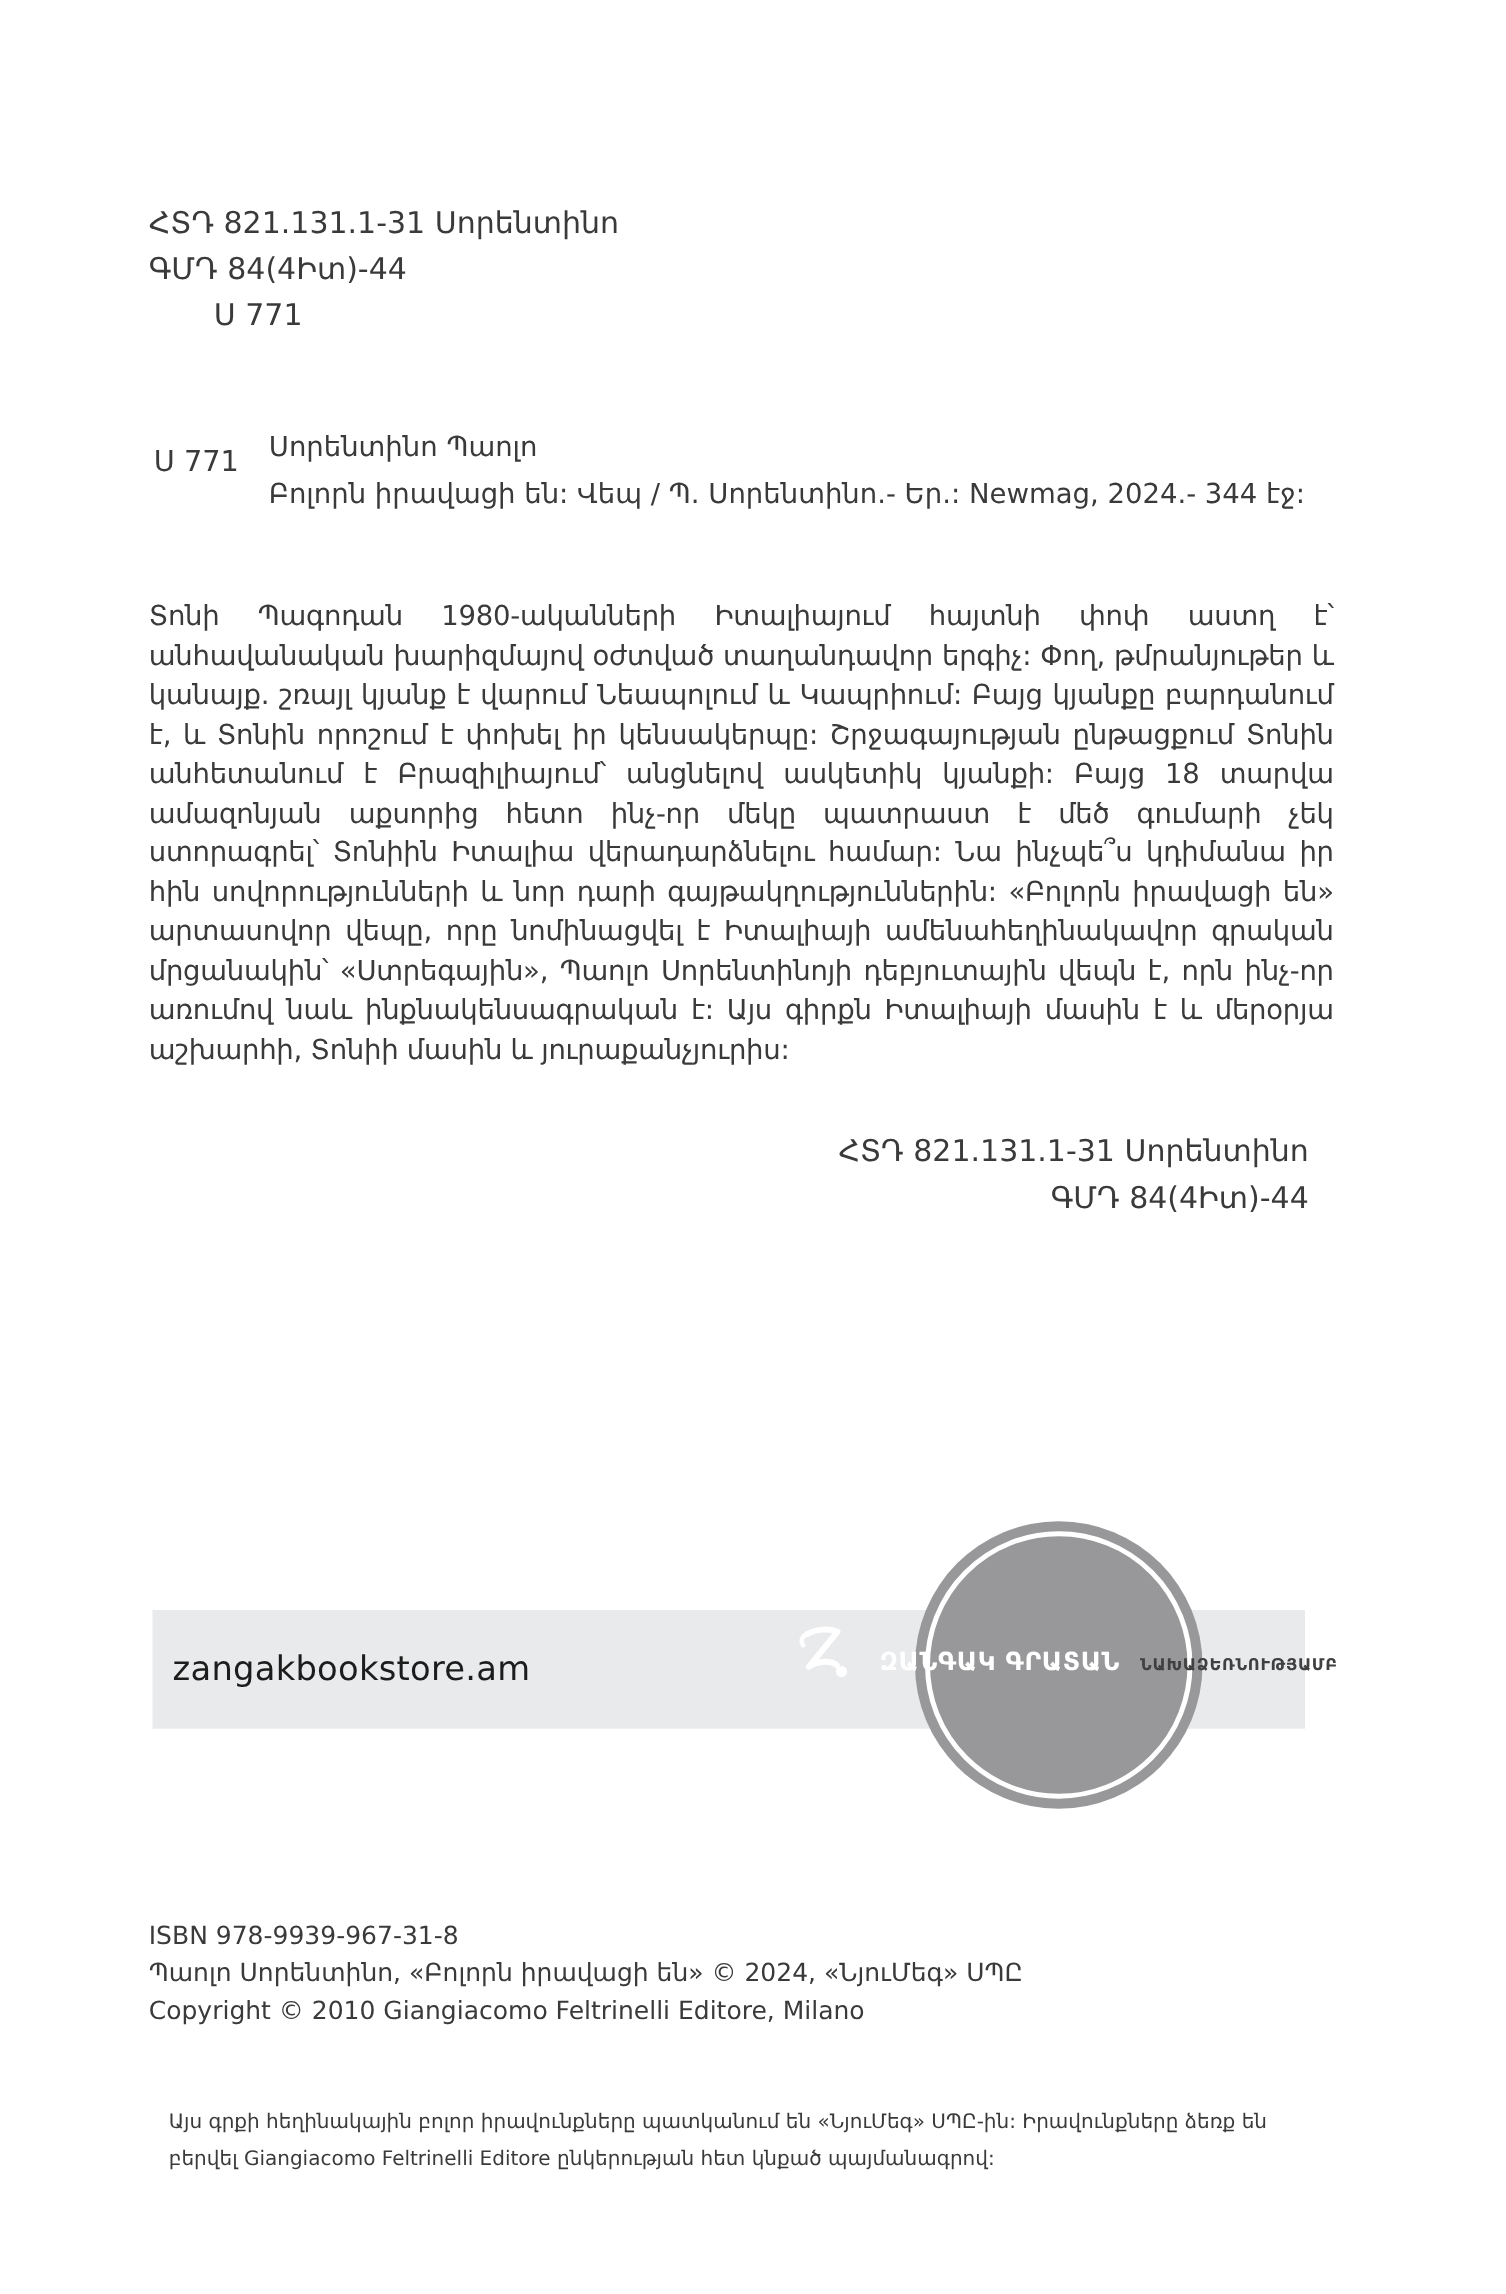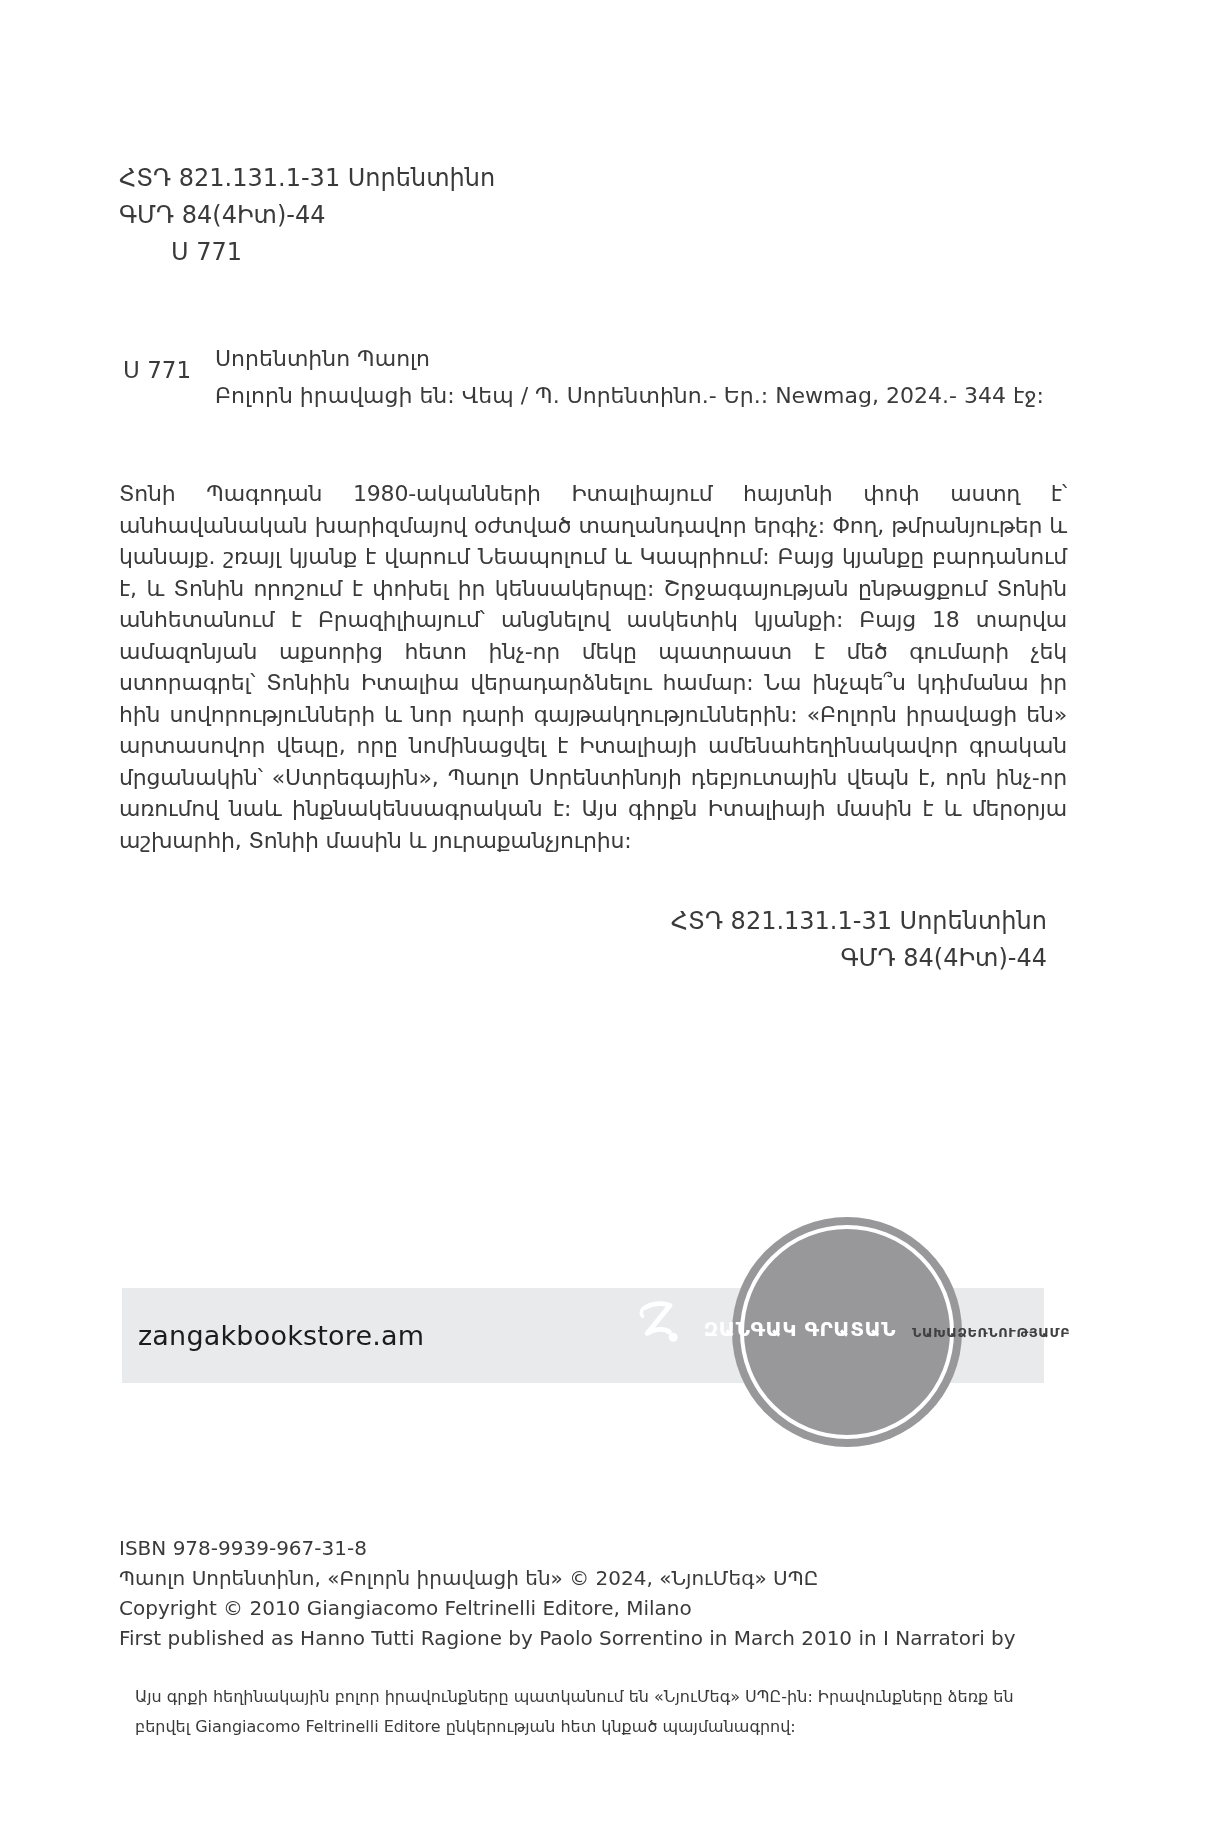--- a/index.html
+++ b/index.html
@@ -92,18 +92,17 @@
       </svg>
       <div class="badge-title">ԶԱՆԳԱԿ ԳՐԱՏԱՆ</div>
       <div class="badge-subtitle">ՆԱԽԱՁԵՌՆՈՒԹՅԱՄԲ</div>
     </div>
   </div>
 
   <div class="abs imprint">
     <div>ISBN 978-9939-967-31-8</div>
     <div>Պաոլո Սորենտինո, «Բոլորն իրավացի են» © 2024, «ՆյուՄեգ» ՍՊԸ</div>
     <div>Copyright © 2010 Giangiacomo Feltrinelli Editore, Milano</div>
-    <div>First published as Hanno Tutti Ragione by Paolo Sorrentino in March 2010 in I Narratori by</div>
   </div>
 
   <div class="abs rights">Այս գրքի հեղինակային բոլոր իրավունքները պատկանում են «ՆյուՄեգ» ՍՊԸ-ին: Իրավունքները ձեռք են բերվել Giangiacomo Feltrinelli Editore ընկերության հետ կնքած պայմանագրով:</div>
 
 </div>
 
 </body></html>

